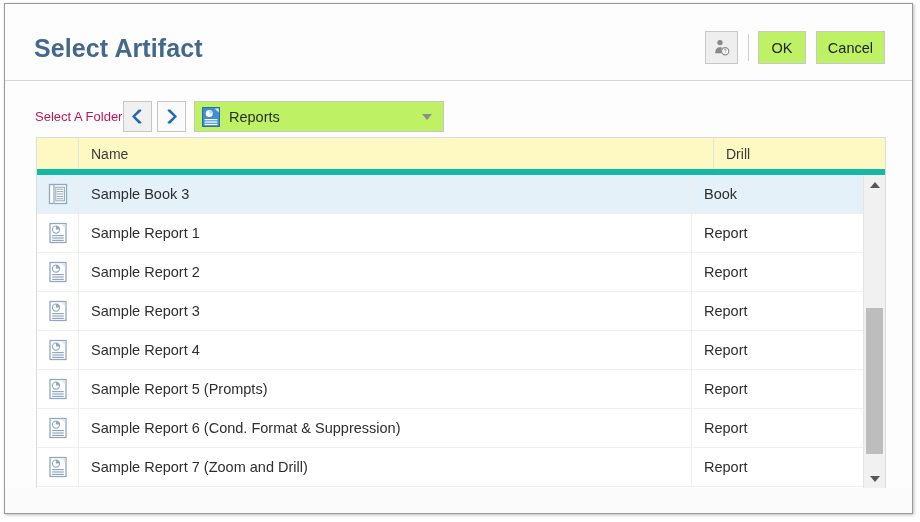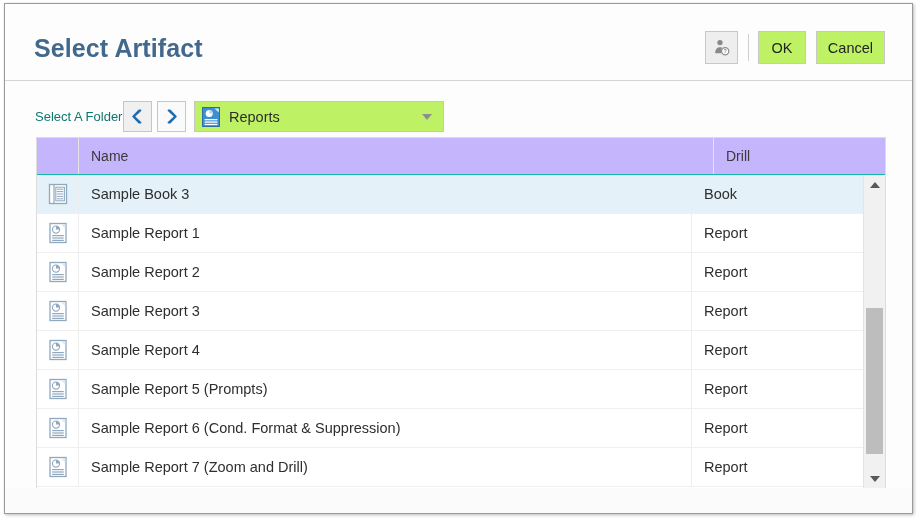--- a/index.html
+++ b/index.html
@@ -105,21 +105,21 @@
     left: 0;
     top: 77px;
     width: 100%;
     height: 57px;
   }
   #folder-label {
     position: absolute;
     left: 30px;
     top: 105px;
     font-size: 13px;
-    color: #0f766e;
+    color: #be185d;
     white-space: nowrap;
   }
   .nav-btn {
     position: absolute;
     top: 97px;
     width: 29px;
     height: 31px;
     border: 1px solid #c6c6c6;
     background: #f0f0f0;
     box-sizing: border-box;
@@ -175,22 +175,22 @@
     width: 850px;
     height: 352px;
     border: 1px solid #dcdcdc;
     box-sizing: border-box;
     background: #ffffff;
     overflow: hidden;
   }
   #table-header {
     display: flex;
     height: 37px;
-    background: #c4b5fd;
-    border-bottom: 1px solid #14b8a6;
+    background: #fef9c3;
+    border-bottom: 6px solid #14b8a6;
     box-sizing: border-box;
   }
   .th {
     display: flex;
     align-items: center;
     font-size: 14px;
     color: #3a3a3a;
     box-sizing: border-box;
     height: 100%;
   }

